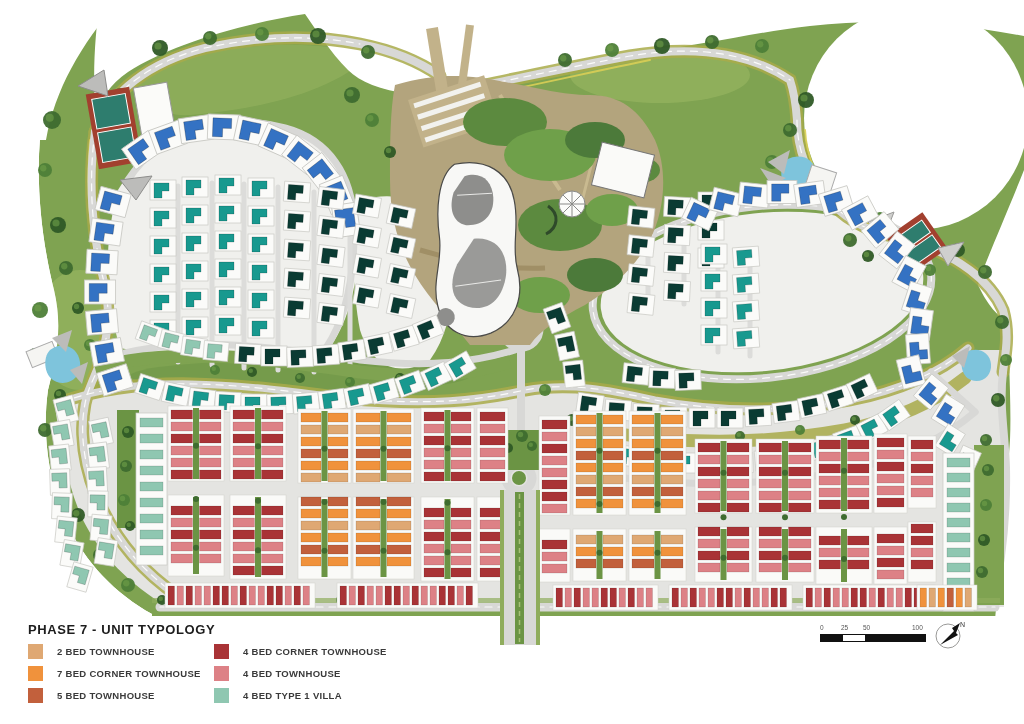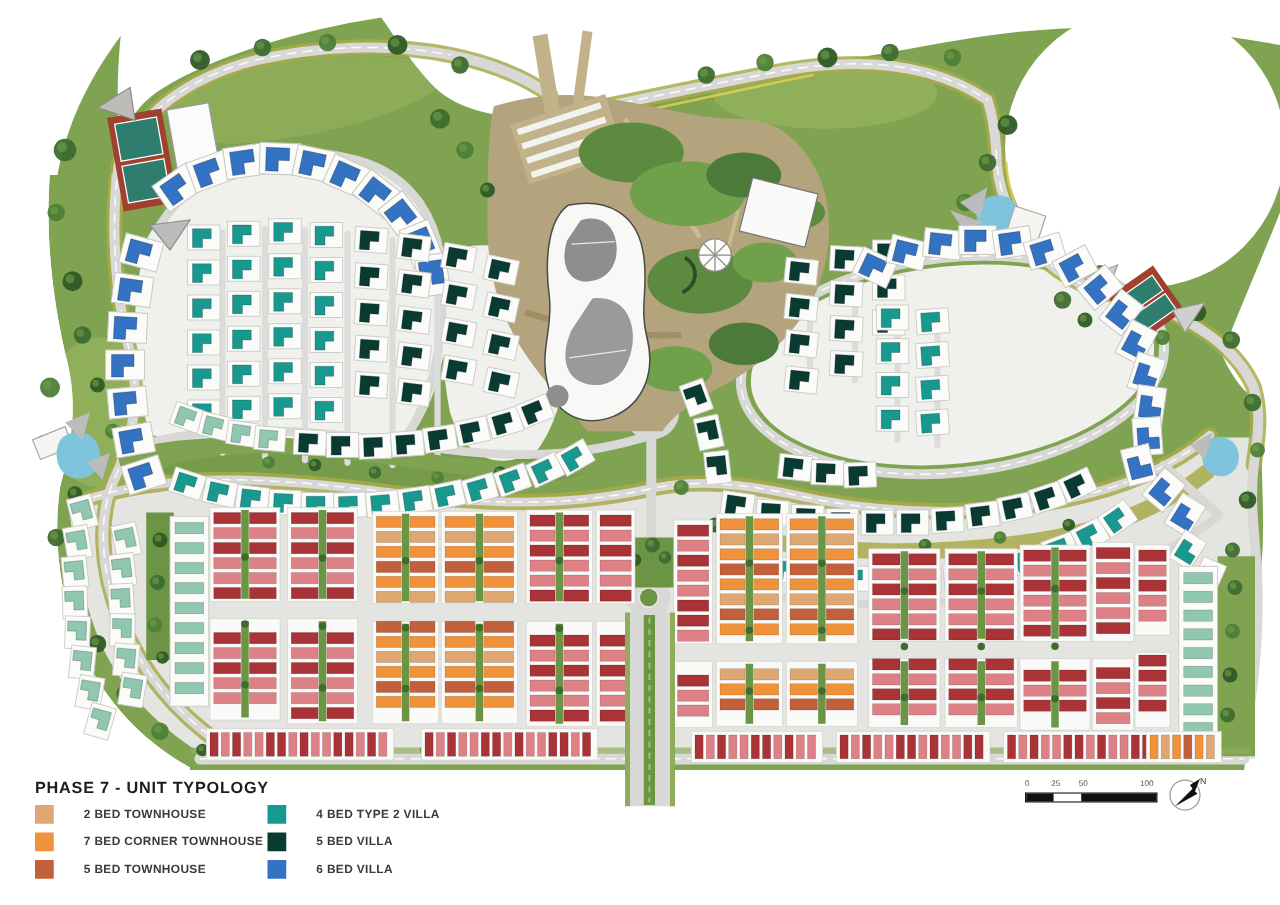--- a/index.html
+++ b/index.html
@@ -4,21 +4,21 @@
 <style>
   html,body{margin:0;padding:0;background:#fff;width:1024px;height:724px;overflow:hidden;
     font-family:"Liberation Sans", sans-serif;}
   #stage{position:relative;width:1024px;height:638px;background:#fff;}
   #map{position:absolute;left:0;top:0;}
   
   #legend-title{position:absolute;left:28px;top:622px;font-size:13px;font-weight:bold;
     letter-spacing:.6px;color:#1d1d1d;}
   #legend{position:absolute;left:28px;top:644px;display:flex;gap:26px;}
   .leg-col{display:flex;flex-direction:column;gap:7px;}
-  .leg-item{display:flex;align-items:center;gap:24px;width:160px;text-align:center;}
+  .leg-item{display:flex;align-items:center;gap:14px;width:160px;text-align:center;}
   .leg-swatch{width:15px;height:15px;flex:0 0 15px;}
   .leg-label{font-size:9.5px;font-weight:bold;color:#3a3a3a;letter-spacing:.3px;white-space:nowrap;}
   
   #scalebar{position:absolute;left:820px;top:624px;width:106px;height:18px;}
   #scalebar .nums{position:relative;height:8px;font-size:6.5px;color:#555;}
   #scalebar .nums span{position:absolute;top:0;}
   #sb-n0{left:0;} #sb-n1{left:21px;} #sb-n2{left:43px;} #sb-n3{left:92px;}
   #scalebar .bar{position:relative;margin-top:2px;height:6px;border:1px solid #111;display:flex;}
   .sb-seg{height:100%;}
   #north{position:absolute;left:933px;top:618px;width:34px;height:34px;}
@@ -1485,30 +1485,30 @@
           <span class="leg-swatch" style="background: rgb(240, 146, 60);"></span>
           <span class="leg-label">7 BED CORNER TOWNHOUSE</span>
         </div>
         <div class="leg-item">
           <span class="leg-swatch" style="background: rgb(194, 96, 60);"></span>
           <span class="leg-label">5 BED TOWNHOUSE</span>
         </div>
       </div>
       <div class="leg-col">
         <div class="leg-item">
-          <span class="leg-swatch" style="background: rgb(24, 153, 143);"></span>
-          <span class="leg-label">4 BED  TYPE 2 VILLA</span>
+          <span class="leg-swatch" style="background: rgb(169, 51, 54);"></span>
+          <span class="leg-label">4 BED CORNER TOWNHOUSE</span>
         </div>
         <div class="leg-item">
-          <span class="leg-swatch" style="background: rgb(10, 59, 51);"></span>
-          <span class="leg-label">5 BED VILLA</span>
+          <span class="leg-swatch" style="background: rgb(221, 129, 134);"></span>
+          <span class="leg-label">4 BED  TOWNHOUSE</span>
         </div>
         <div class="leg-item">
-          <span class="leg-swatch" style="background: rgb(52, 114, 195);"></span>
-          <span class="leg-label">6 BED VILLA</span>
+          <span class="leg-swatch" style="background: rgb(143, 199, 177);"></span>
+          <span class="leg-label">4 BED  TYPE 1 VILLA</span>
         </div>
       </div>
     </div>
 
 <div id="scalebar">
   <div class="nums">
     <span id="sb-n0">0</span>
     <span id="sb-n1">25</span>
     <span id="sb-n2">50</span>
     <span id="sb-n3">100</span>

